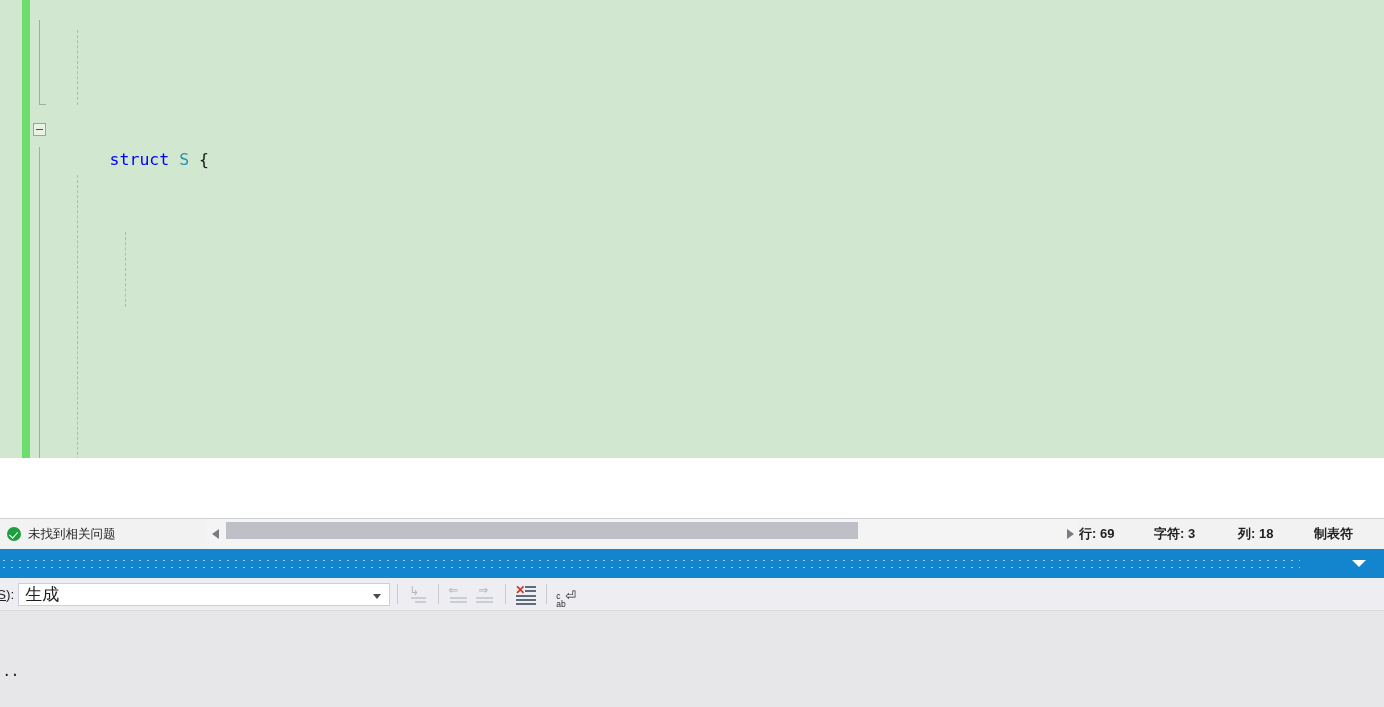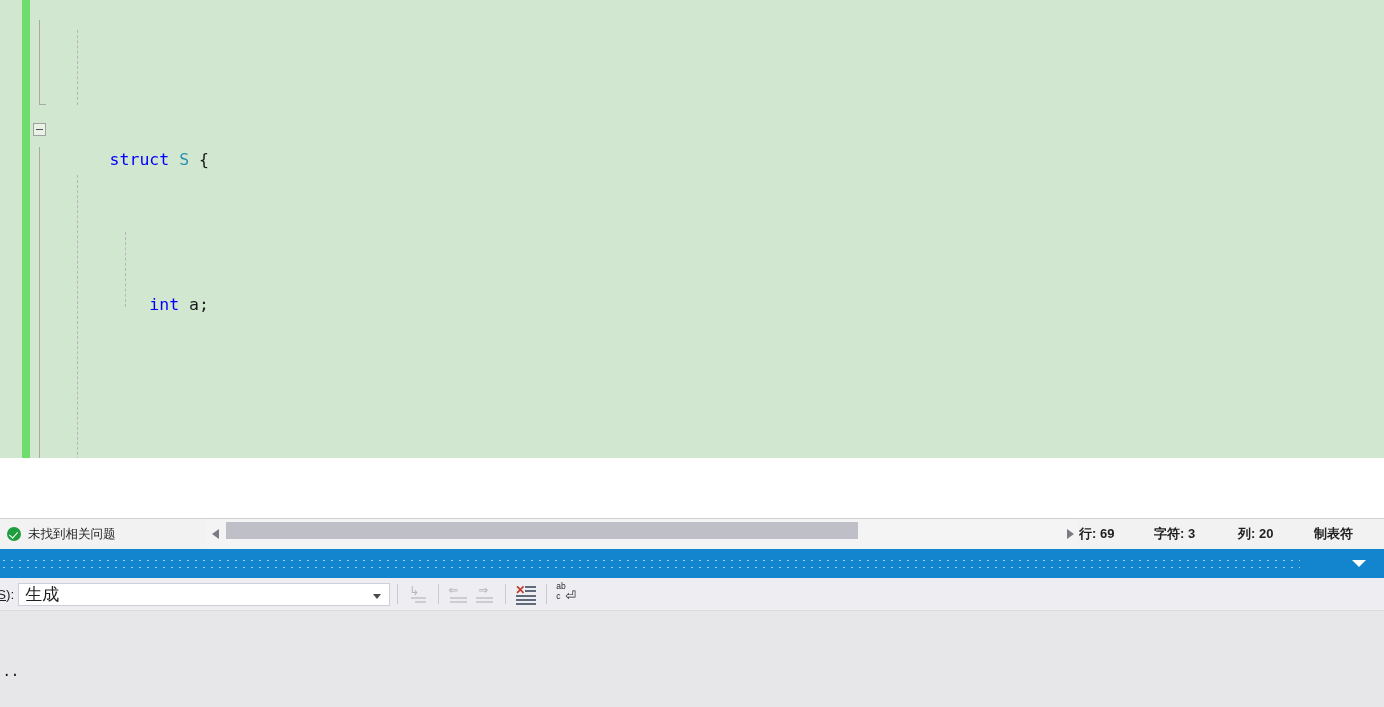--- a/index.html
+++ b/index.html
@@ -286,21 +286,21 @@
     position: absolute;
     left: 2px; top: 3px;
     font-size: 12px;
     font-weight: bold;
     color: #c0392b;
     font-family: "Liberation Sans", sans-serif;
     line-height: 10px;
   }
   .abc {
     position: absolute;
-    left: 2px; top: 0;
+    left: 2px; top: 18px;
     font-size: 8.5px;
     color: #2b2b2b;
     font-family: "Liberation Sans", sans-serif;
     line-height: 8px;
   }
   .abc2 {
     position: absolute;
     left: 2px; top: 10px;
     font-size: 8.5px;
     color: #2b2b2b;
@@ -359,23 +359,20 @@
   <div class="guide" style="left:125px; top:232px; height:75px;"></div>
 
   <div class="code">
 
     
     <div class="line">
       <span class="fold"></span><span class="kw">struct</span><span class="pln"> </span><span class="typ">S</span><span class="pln"> {</span>
     </div>
 
     
-    <div class="line">
-      <span class="pln">    </span><span class="kw">int</span><span class="pln"> a;</span>
-    </div>
 
     
 
     
     
 
     
     
 
     
@@ -425,21 +422,21 @@
     <span class="arrow-l"></span>
     <span class="hs-track">
       <span class="hs-thumb"></span>
     </span>
     <span class="arrow-r"></span>
   </div>
 
   <div class="status-cells">
     <span class="sc1">行: 69</span>
     <span class="sc2">字符: 3</span>
-    <span class="sc3">列: 20</span>
+    <span class="sc3">列: 18</span>
     <span class="sc4">制表符</span>
 
   </div>
 </div>
 
 <div id="output-pane">
 
   <div id="output-titlebar">
     <span class="gripper"></span>
     <span class="tb-caret"></span>

